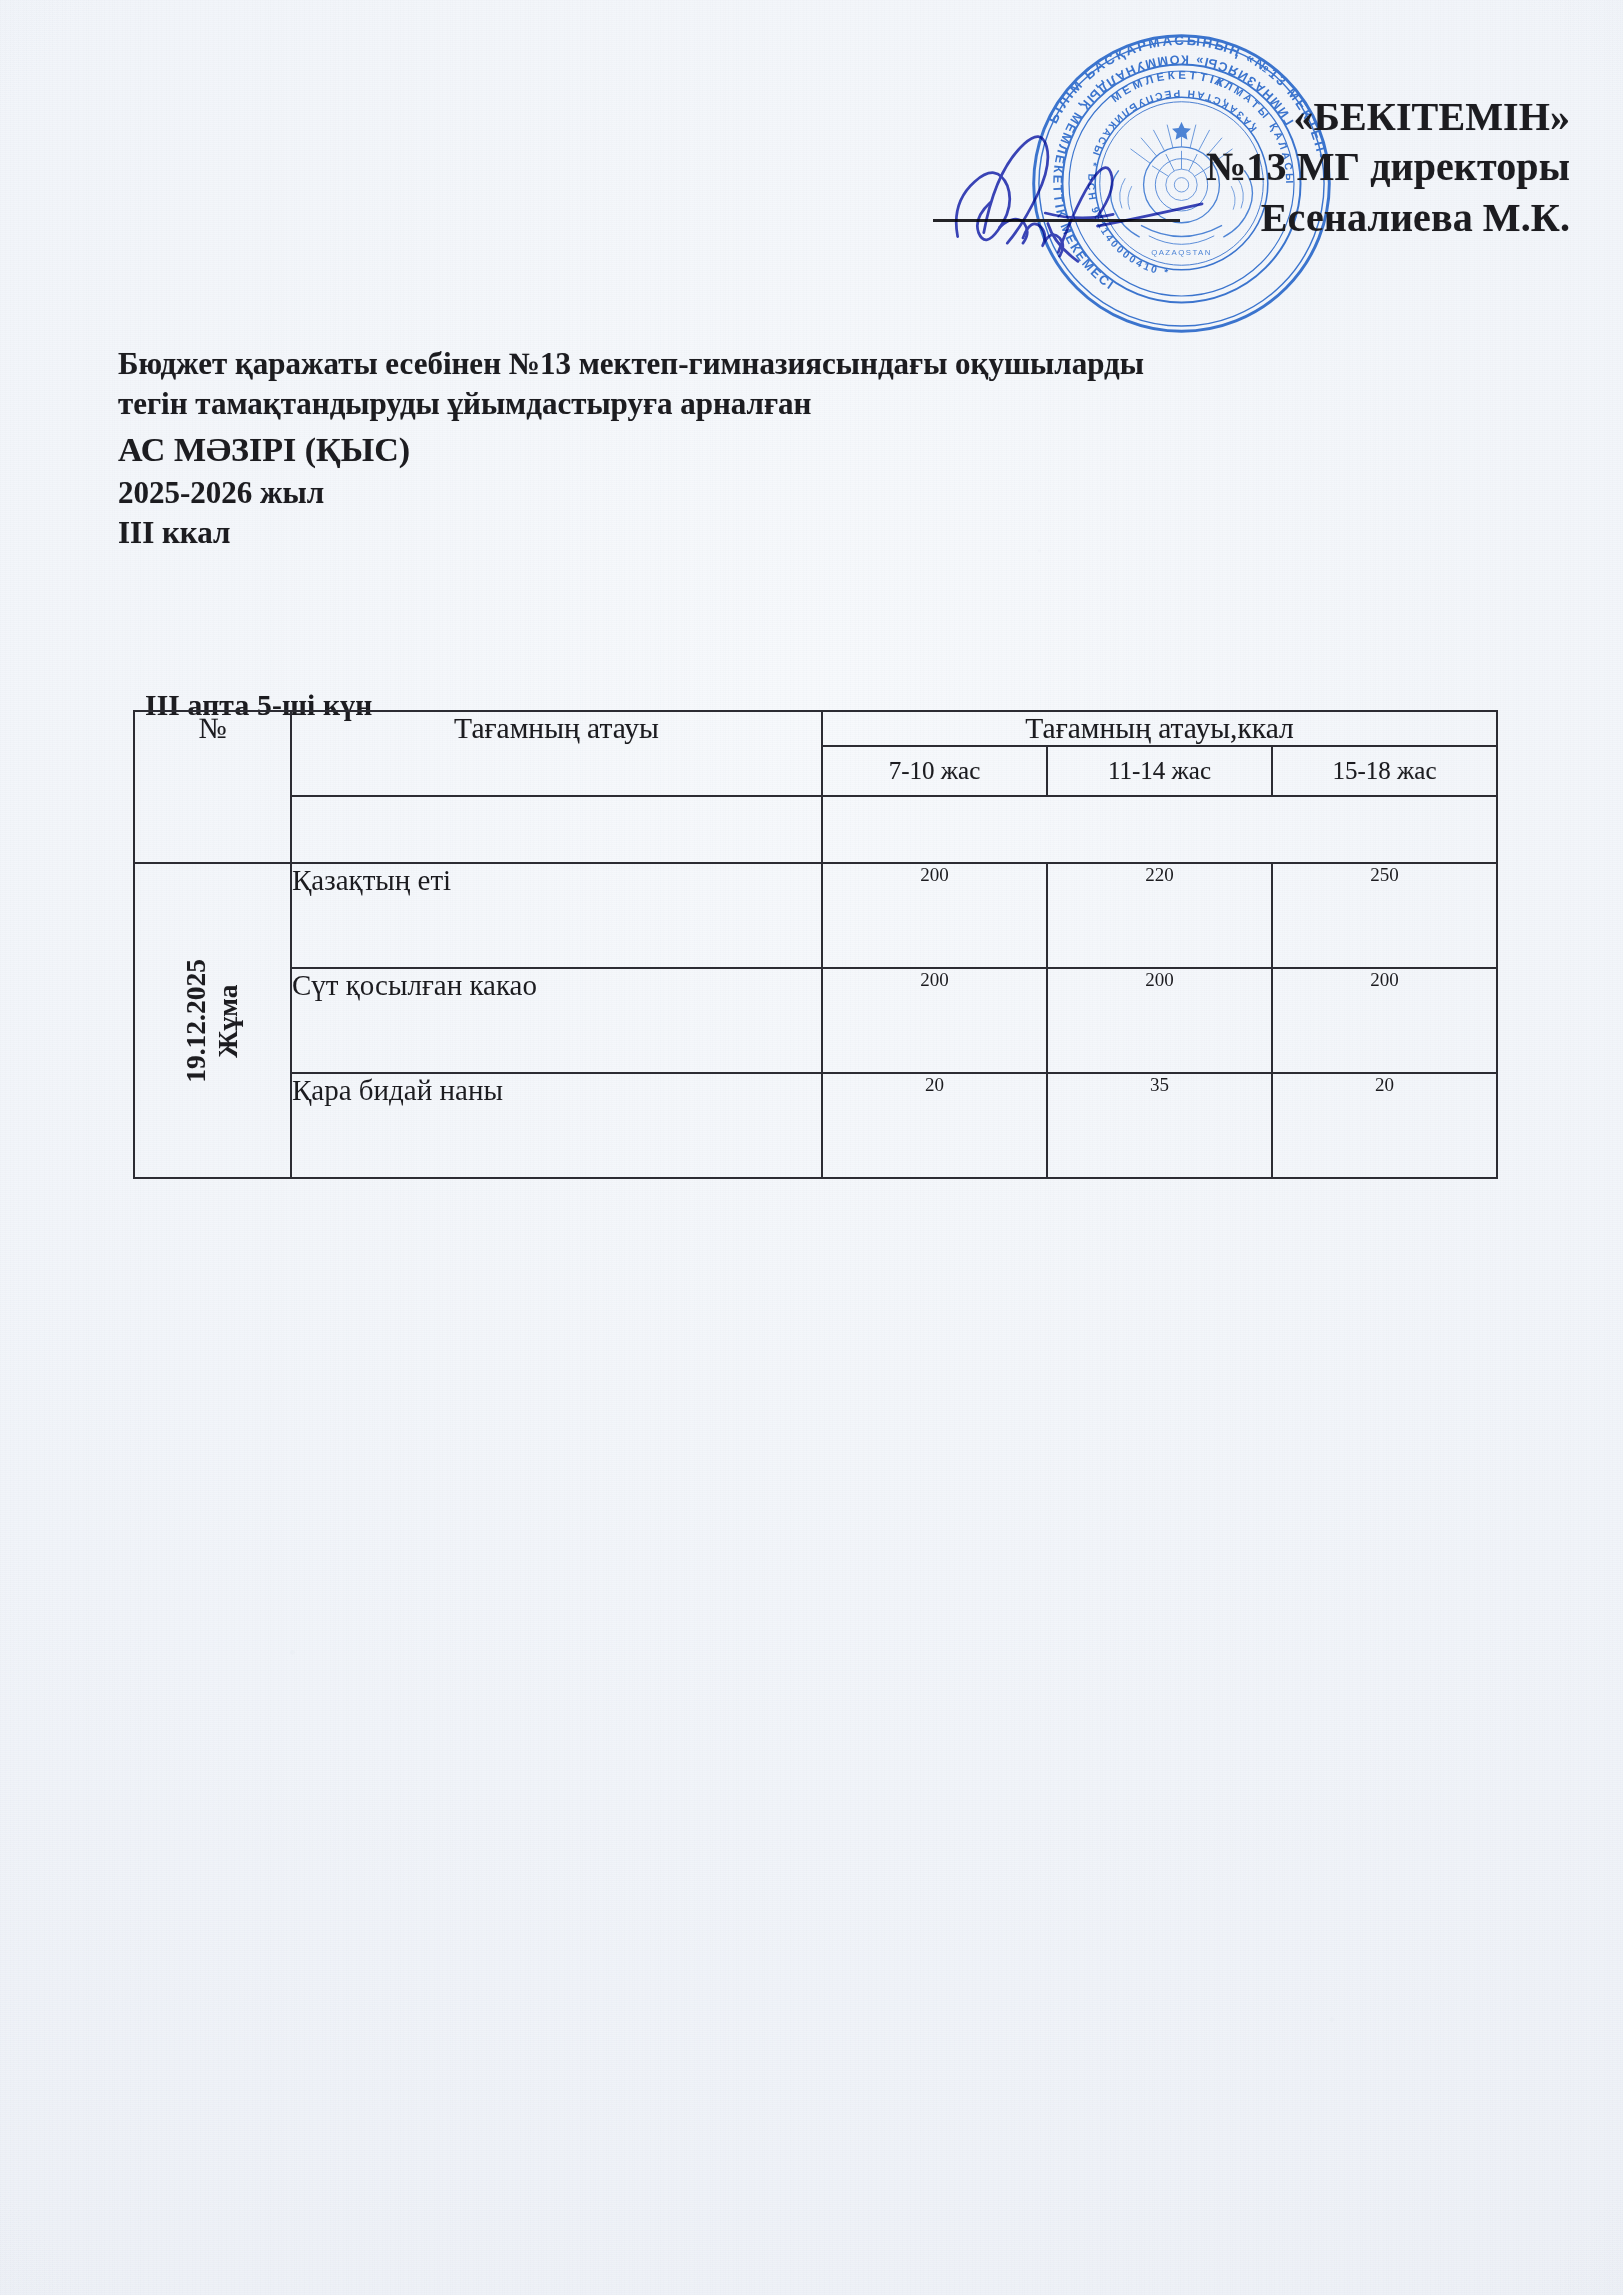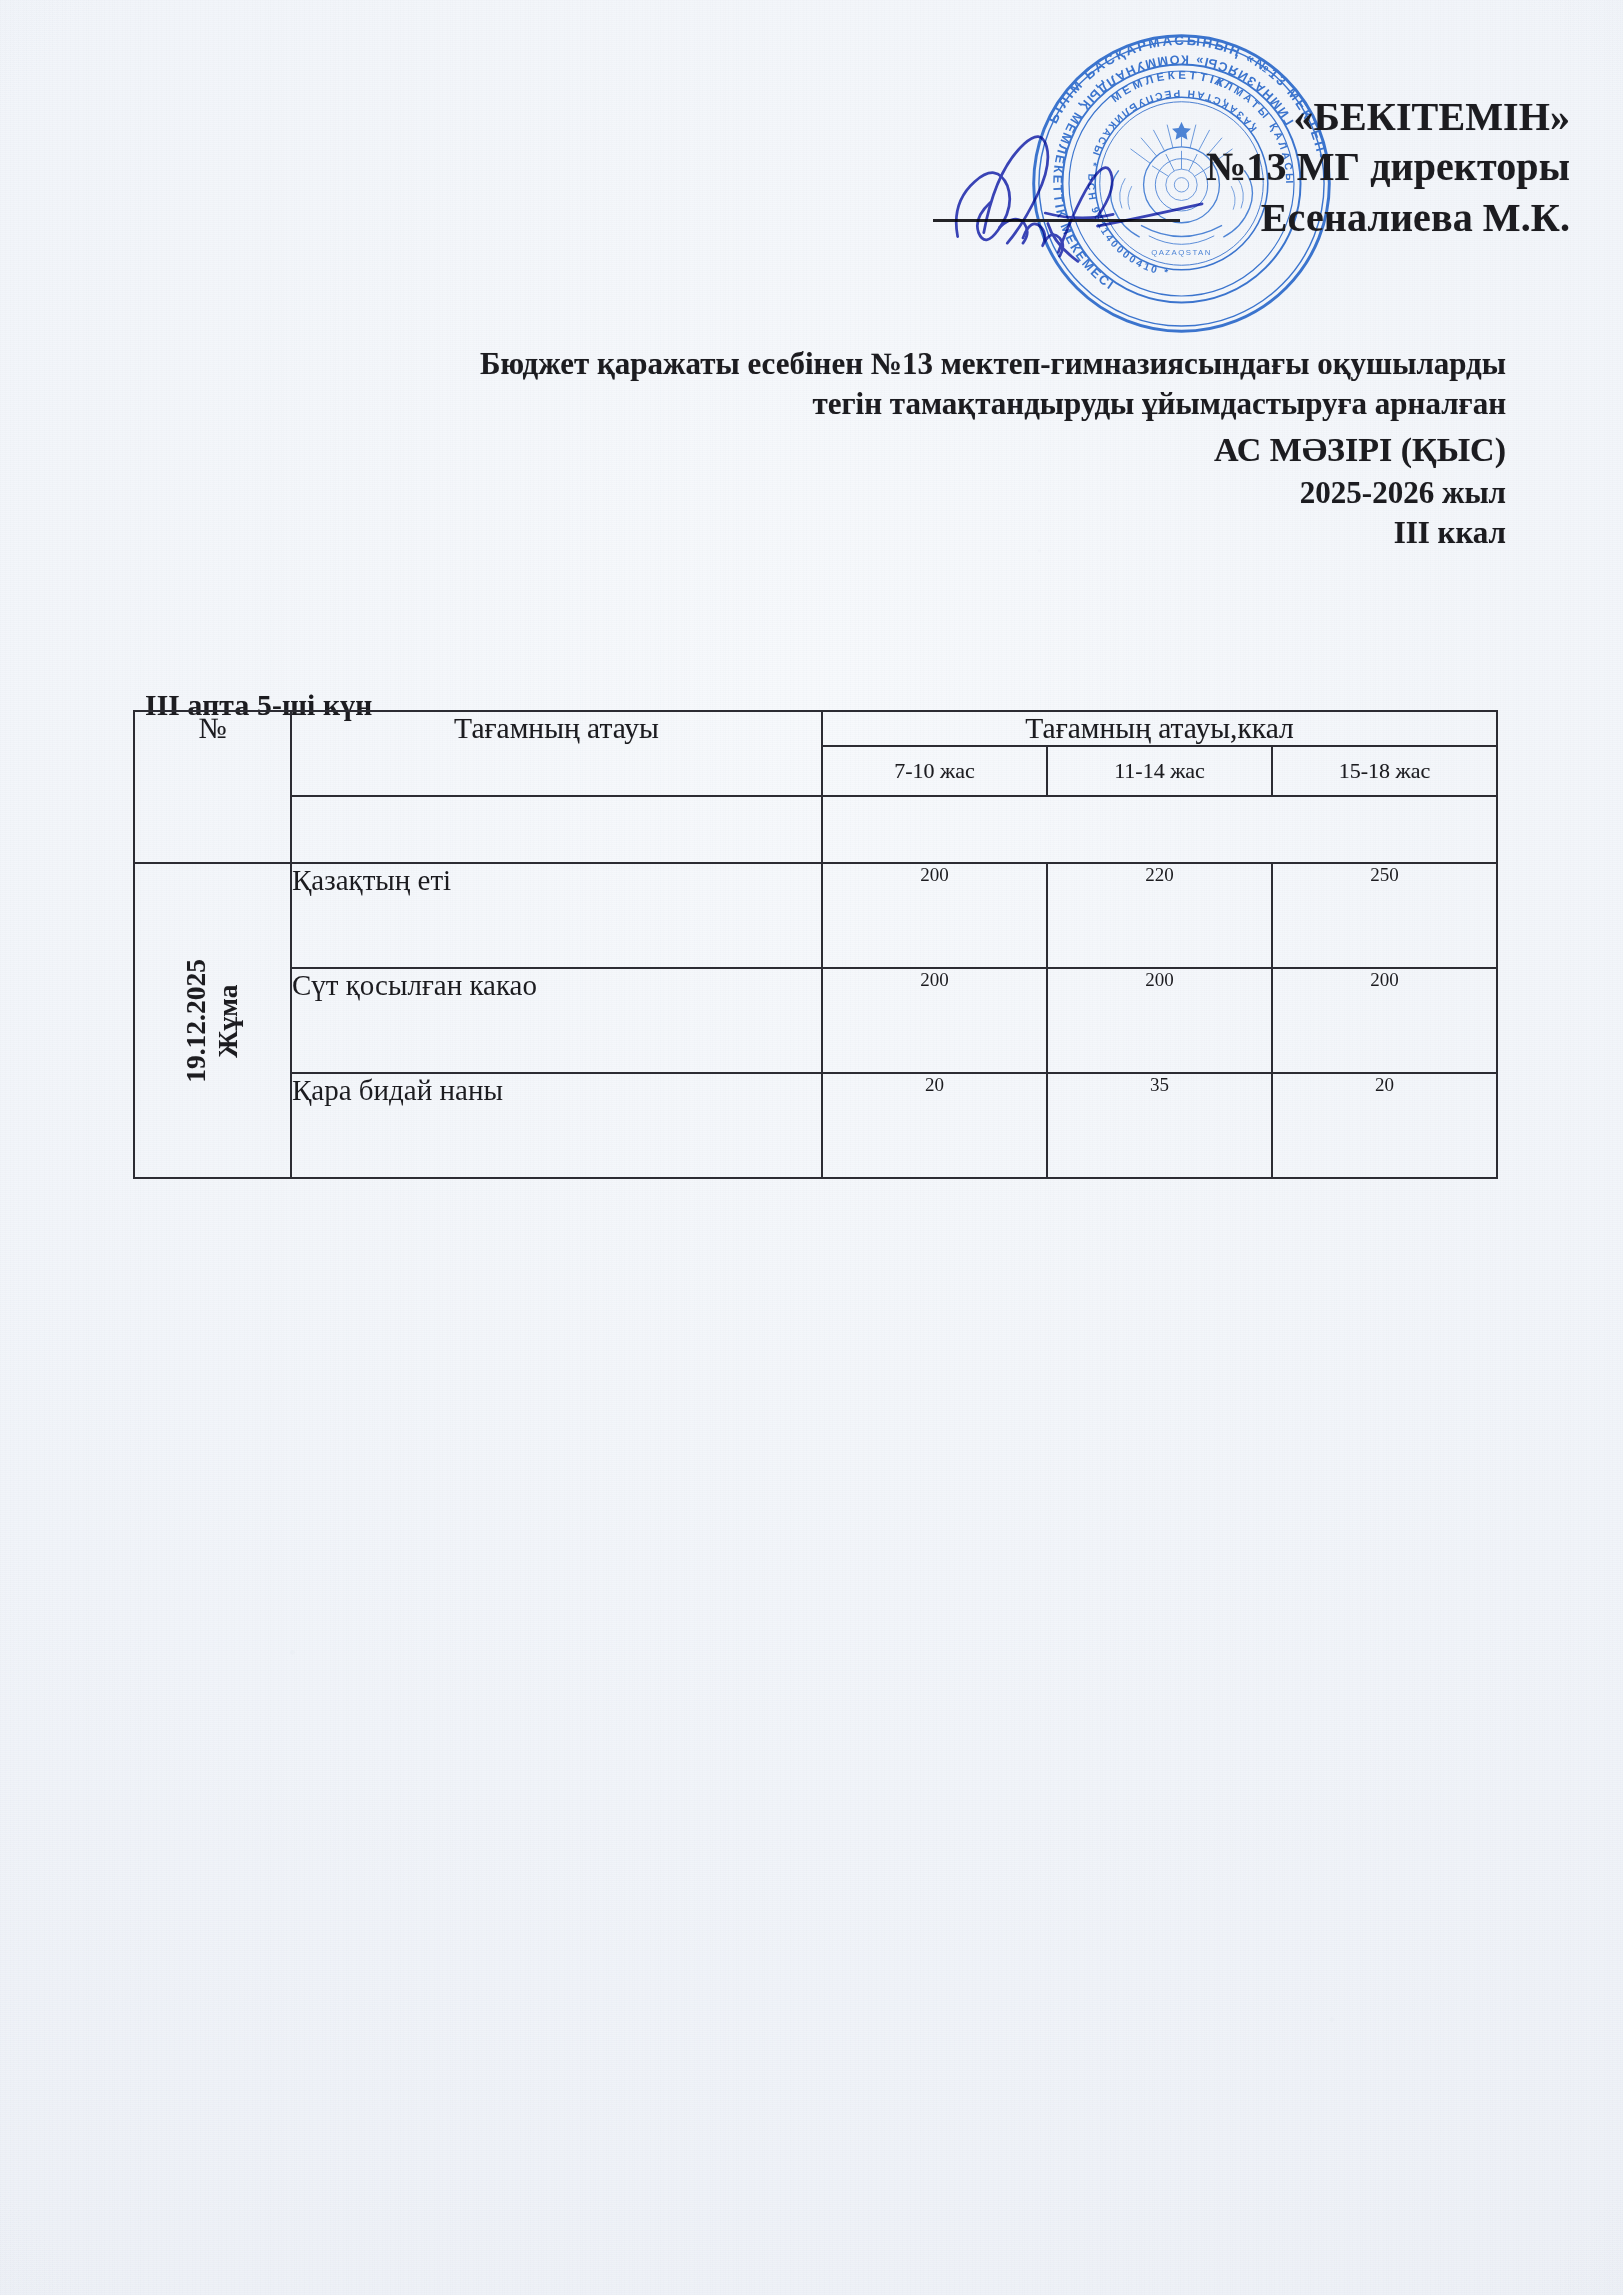--- a/index.html
+++ b/index.html
@@ -88,21 +88,21 @@
     mix-blend-mode: multiply;
     opacity: .92;
   }
 
   
   #doc-title {
     position: absolute;
     left: 118px;
     top: 344px;
     width: 1388px;
-    text-align: right;
+    text-align: left;
     font-weight: bold;
     z-index: 5;
   }
   #doc-title .ln {
     font-size: 31px;
     line-height: 1.30;
     text-shadow: 0 0 0.7px rgba(28,28,32,.3);
   }
   #doc-title .big {
     font-size: 34px;
@@ -154,21 +154,21 @@
     vertical-align: top;
     font-weight: bold;
     font-size: 29.5px;
     padding-top: 11.8px;
     text-shadow: 0 0 0.7px rgba(28,28,32,.3);
   }
   .hcell-sub {
     text-align: center;
     vertical-align: middle;
     font-weight: bold;
-    font-size: 22px;
+    font-size: 25px;
     height: 48px;
     text-shadow: 0 0 0.7px rgba(28,28,32,.3);
   }
   .spacer-row td { height: 65px; }
 
   .datecell {
     vertical-align: middle;
     text-align: center;
     padding: 0;
   }

